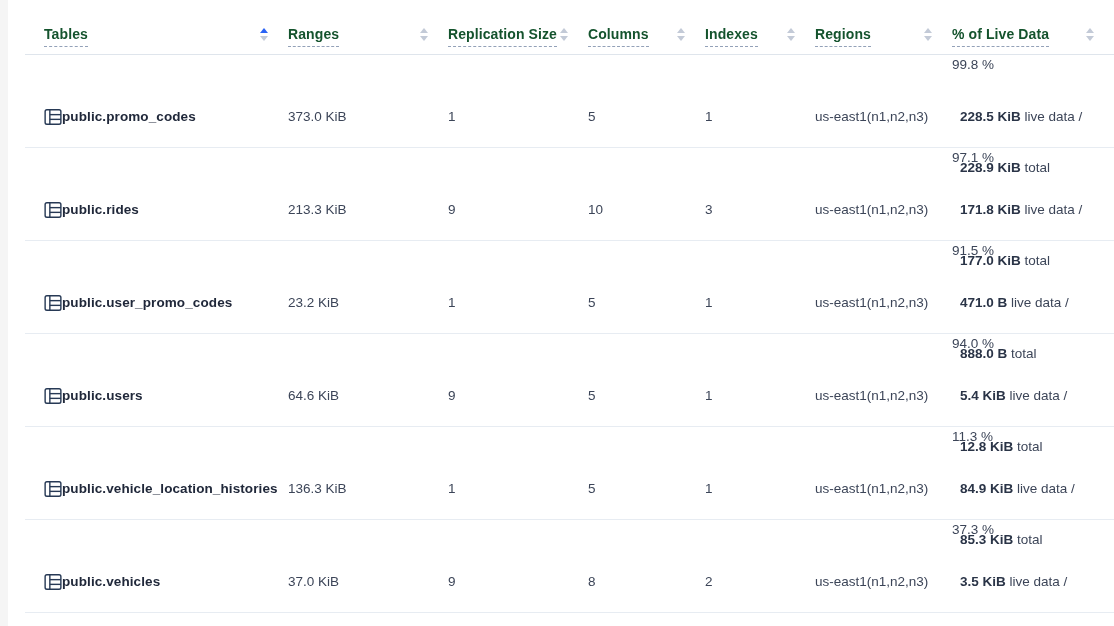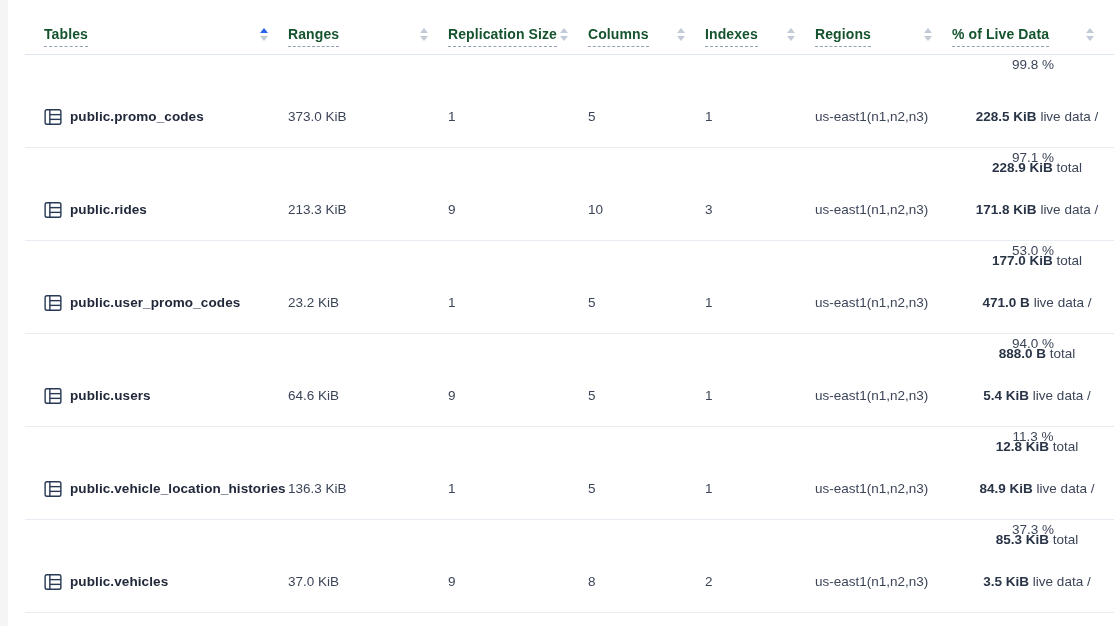--- a/index.html
+++ b/index.html
@@ -22,25 +22,25 @@
     display:flex; flex-direction:column; align-items:center; gap:3px; }
   .tri-up { width:0; height:0; border-left:4.5px solid transparent; border-right:4.5px solid transparent;
     border-bottom:5.5px solid #c3cad7; }
   .tri-down { width:0; height:0; border-left:4.5px solid transparent; border-right:4.5px solid transparent;
     border-top:5.5px solid #c3cad7; }
   .tri-up.active { border-bottom-color:#2a63f5; }
 
   
   .data-row { height:93px; border-bottom:1px solid #e7ecf2; cursor:pointer; }
   .cell { display:flex; align-items:center; font-size:13.5px; color:#3c4558; }
-  .name-cell { padding-left:19px; gap:8px; }
+  .name-cell { padding-left:19px; gap:0; }
   .name-cell .tbl-name { font-weight:700; color:#20283a; letter-spacing:.1px; }
   .table-glyph { width:18px; height:18px; color:#273955; flex:0 0 auto; display:block; }
 
-  .live-cell { flex-direction:column; align-items:center; justify-content:center; line-height:20.5px;gap:31px; }
+  .live-cell { flex-direction:column; align-items:flex-start; justify-content:center; line-height:20.5px;gap:31px; }
   .live-cell .num { font-weight:700; color:#2a3447;margin-left:8px; }
   .live-cell span.plain { font-weight:400; }
 </style>
 </head>
 <body>
 
 <div class="page-gutter"></div>
 
 <div class="tables-grid">
   <div class="grid-row header-row">
@@ -154,21 +154,21 @@
         <line x1="5.2" y1="10.1" x2="15" y2="10.1" stroke="currentColor" stroke-width="1.25"></line>
       </svg>
       <span class="tbl-name">public.user_promo_codes</span>
     </div>
     <div class="cell">23.2 KiB</div>
     <div class="cell">1</div>
     <div class="cell">5</div>
     <div class="cell">1</div>
     <div class="cell">us-east1(n1,n2,n3)</div>
     <div class="cell live-cell">
-      <span>53.0 %</span>
+      <span>91.5 %</span>
       <span><span class="num">471.0 B</span><span class="plain"> live data /</span></span>
       <span><span class="num">888.0 B</span><span class="plain"> total</span></span>
     </div>
   </div>
 
   <div class="grid-row data-row">
     <div class="cell name-cell">
       <svg class="table-glyph" viewBox="0 0 16 16" fill="none" xmlns="http://www.w3.org/2000/svg">
         <rect x="1" y="1.6" width="14" height="12.8" rx="1.6" stroke="currentColor" stroke-width="1.25"></rect>
         <line x1="5.2" y1="1.6" x2="5.2" y2="14.4" stroke="currentColor" stroke-width="1.25"></line>

